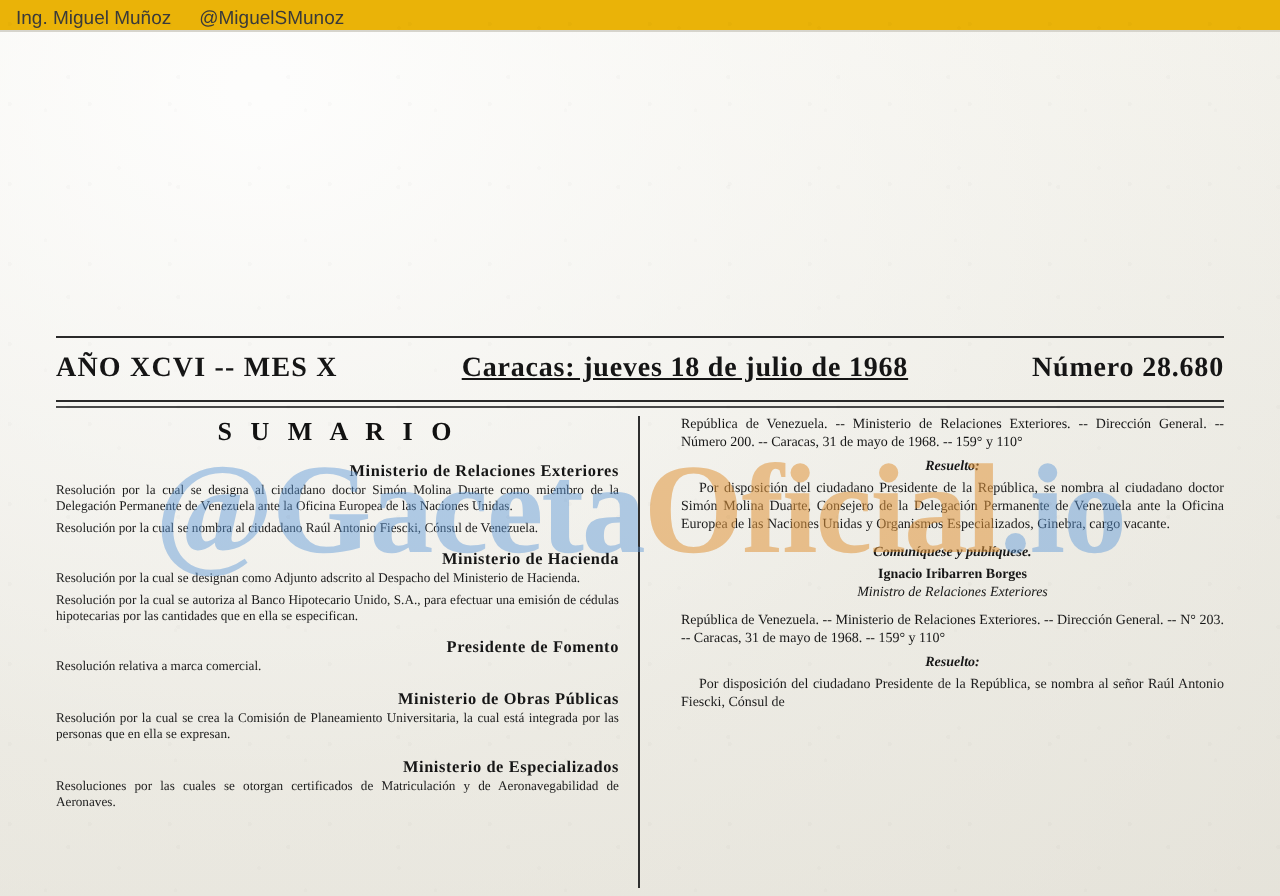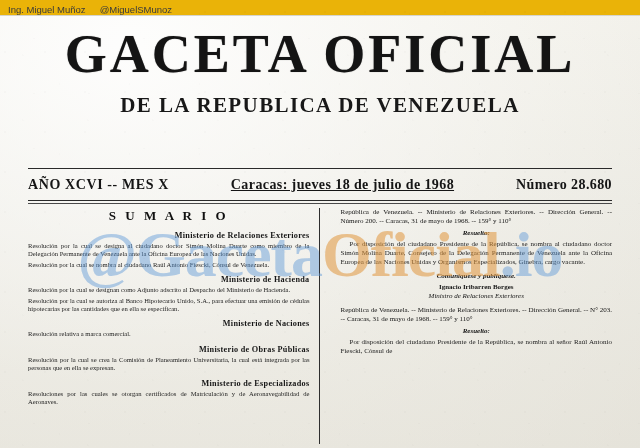--- a/index.html
+++ b/index.html
@@ -227,24 +227,20 @@
 <body>
 
 <div id="page">
   <div id="paper-texture"></div>
 
   <div id="credit">
     <span>Ing. Miguel Muñoz</span>
     <span>@MiguelSMunoz</span>
   </div>
 
-  <div id="masthead">
-    <div id="main-title">GACETA OFICIAL</div>
-    <div id="sub-title">DE LA REPUBLICA DE VENEZUELA</div>
-  </div>
 
   <div class="rule" id="rule-top"></div>
 
   <div id="issue-line">
     <div id="issue-left">AÑO XCVI -- MES X</div>
     <div id="issue-center">Caracas: jueves 18 de julio de 1968</div>
     <div id="issue-right">Número  28.680</div>
   </div>
 
   <div class="rule" id="rule-bottom"></div>
@@ -261,21 +257,21 @@
         <div class="entry">Resolución por la cual se nombra al ciudadano Raúl Antonio Fiescki, Cónsul de Venezuela.</div>
       </div>
 
       <div>
         <div class="ministry">Ministerio de Hacienda</div>
         <div class="entry">Resolución por la cual se designan como Adjunto adscrito al Despacho del Ministerio de Hacienda.</div>
         <div class="entry">Resolución por la cual se autoriza al Banco Hipotecario Unido, S.A., para efectuar una emisión de cédulas hipotecarias por las cantidades que en ella se especifican.</div>
       </div>
 
       <div>
-        <div class="ministry">Ministerio de Naciones</div>
+        <div class="ministry">Presidente de Fomento</div>
         <div class="entry">Resolución relativa a marca comercial.</div>
       </div>
 
       <div>
         <div class="ministry">Ministerio de Obras Públicas</div>
         <div class="entry">Resolución por la cual se crea la Comisión de Planeamiento Universitaria, la cual está integrada por las personas que en ella se expresan.</div>
       </div>
 
       <div>
         <div class="ministry">Ministerio de Especializados</div>

